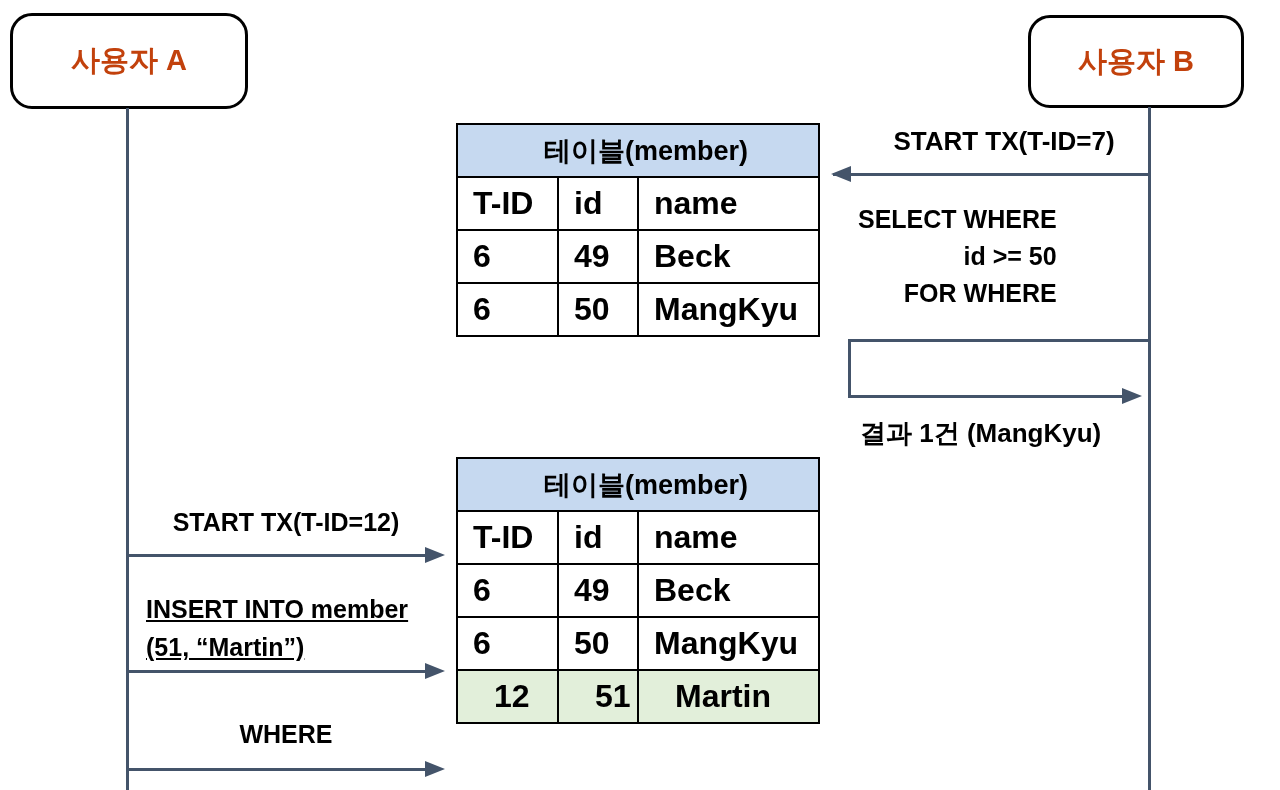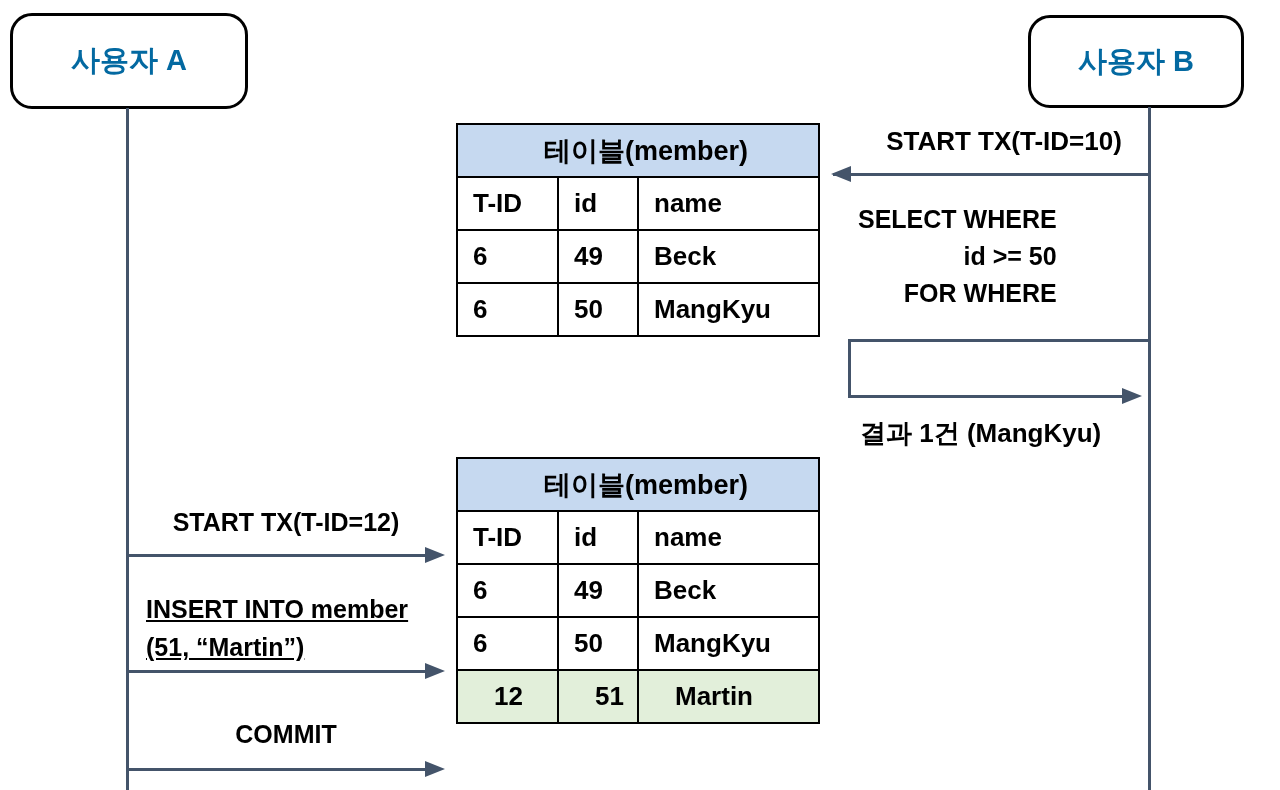--- a/index.html
+++ b/index.html
@@ -6,21 +6,21 @@
   html,body { background:#ffffff; }
   body { font-family:"Liberation Sans", sans-serif; }
   .canvas {
     position:relative; width:1280px; height:790px;
     background:#ffffff; overflow:hidden;
   }
   .actor {
     position:absolute; background:#ffffff;
     border:3px solid #000000; border-radius:22px;
     display:flex; align-items:center; justify-content:center;
-    font-size:29px; font-weight:bold; color:#0369a1;
+    font-size:29px; font-weight:bold; color:#c2410c;
   }
   .lifeline { position:absolute; width:3px; background:#44546a; }
   .hline { position:absolute; height:3px; background:#44546a; }
   .vline { position:absolute; width:3px; background:#44546a; }
   .tri-l {
     position:absolute; width:0; height:0;
     border-top:8px solid transparent; border-bottom:8px solid transparent;
     border-right:20px solid #44546a;
   }
   .tri-r {
@@ -34,21 +34,21 @@
   }
   .msg.center { text-align:center; }
   .msg.big { font-size:26px; }
   .multiline { line-height:37px; }
   .multiline2 { line-height:38px; }
   table.dbtable {
     position:absolute; border-collapse:collapse;
     table-layout:fixed; background:#ffffff;
   }
   table.dbtable td {
-    border:2.5px solid #000000; font-weight:bold; font-size:26px;
+    border:2.5px solid #000000; font-weight:bold; font-size:32px;
     color:#000000; height:53px; padding-left:15px; vertical-align:middle;
   }
   table.dbtable td.title {
     text-align:center; padding-left:16px; background:#c6d9f0; font-size:27px;
   }
   table.dbtable tr.hl td { background:#e2efda;padding-left:36px; }
 </style>
 </head>
 <body>
 
@@ -118,21 +118,21 @@
       <td>MangKyu</td>
     </tr>
     <tr class="hl">
       <td>12</td>
       <td>51</td>
       <td>Martin</td>
     </tr>
   </tbody>
     </table>
 
-  <div class="msg big center" style="left:856px; top:126px; width:296px;">START TX(T-ID=10)</div>
+  <div class="msg big center" style="left:856px; top:126px; width:296px;">START TX(T-ID=7)</div>
 
   <div class="hline" style="left:833px; top:173px; width:317px;"></div>
   <div class="tri-l" style="left:831px; top:166px;"></div>
 
   <div class="msg multiline" style="left:858px; top:201px;text-align:right;">
     <div>SELECT WHERE</div>
     <div>id &gt;= 50</div>
     <div>FOR WHERE</div>
   </div>
 
@@ -149,18 +149,18 @@
   <div class="tri-r" style="left:425px; top:547px;"></div>
 
   <div class="msg multiline2" style="left:146px; top:590px;text-decoration:underline;">
     <div>INSERT INTO member</div>
     <div>(51, “Martin”)</div>
   </div>
 
   <div class="hline" style="left:127px; top:670px; width:300px;"></div>
   <div class="tri-r" style="left:425px; top:663px;"></div>
 
-  <div class="msg center" style="left:127px; top:720px; width:318px;">COMMIT</div>
+  <div class="msg center" style="left:127px; top:720px; width:318px;">WHERE</div>
 
   <div class="hline" style="left:127px; top:768px; width:300px;"></div>
   <div class="tri-r" style="left:425px; top:761px;"></div>
 
 </div>
 
 </body></html>

